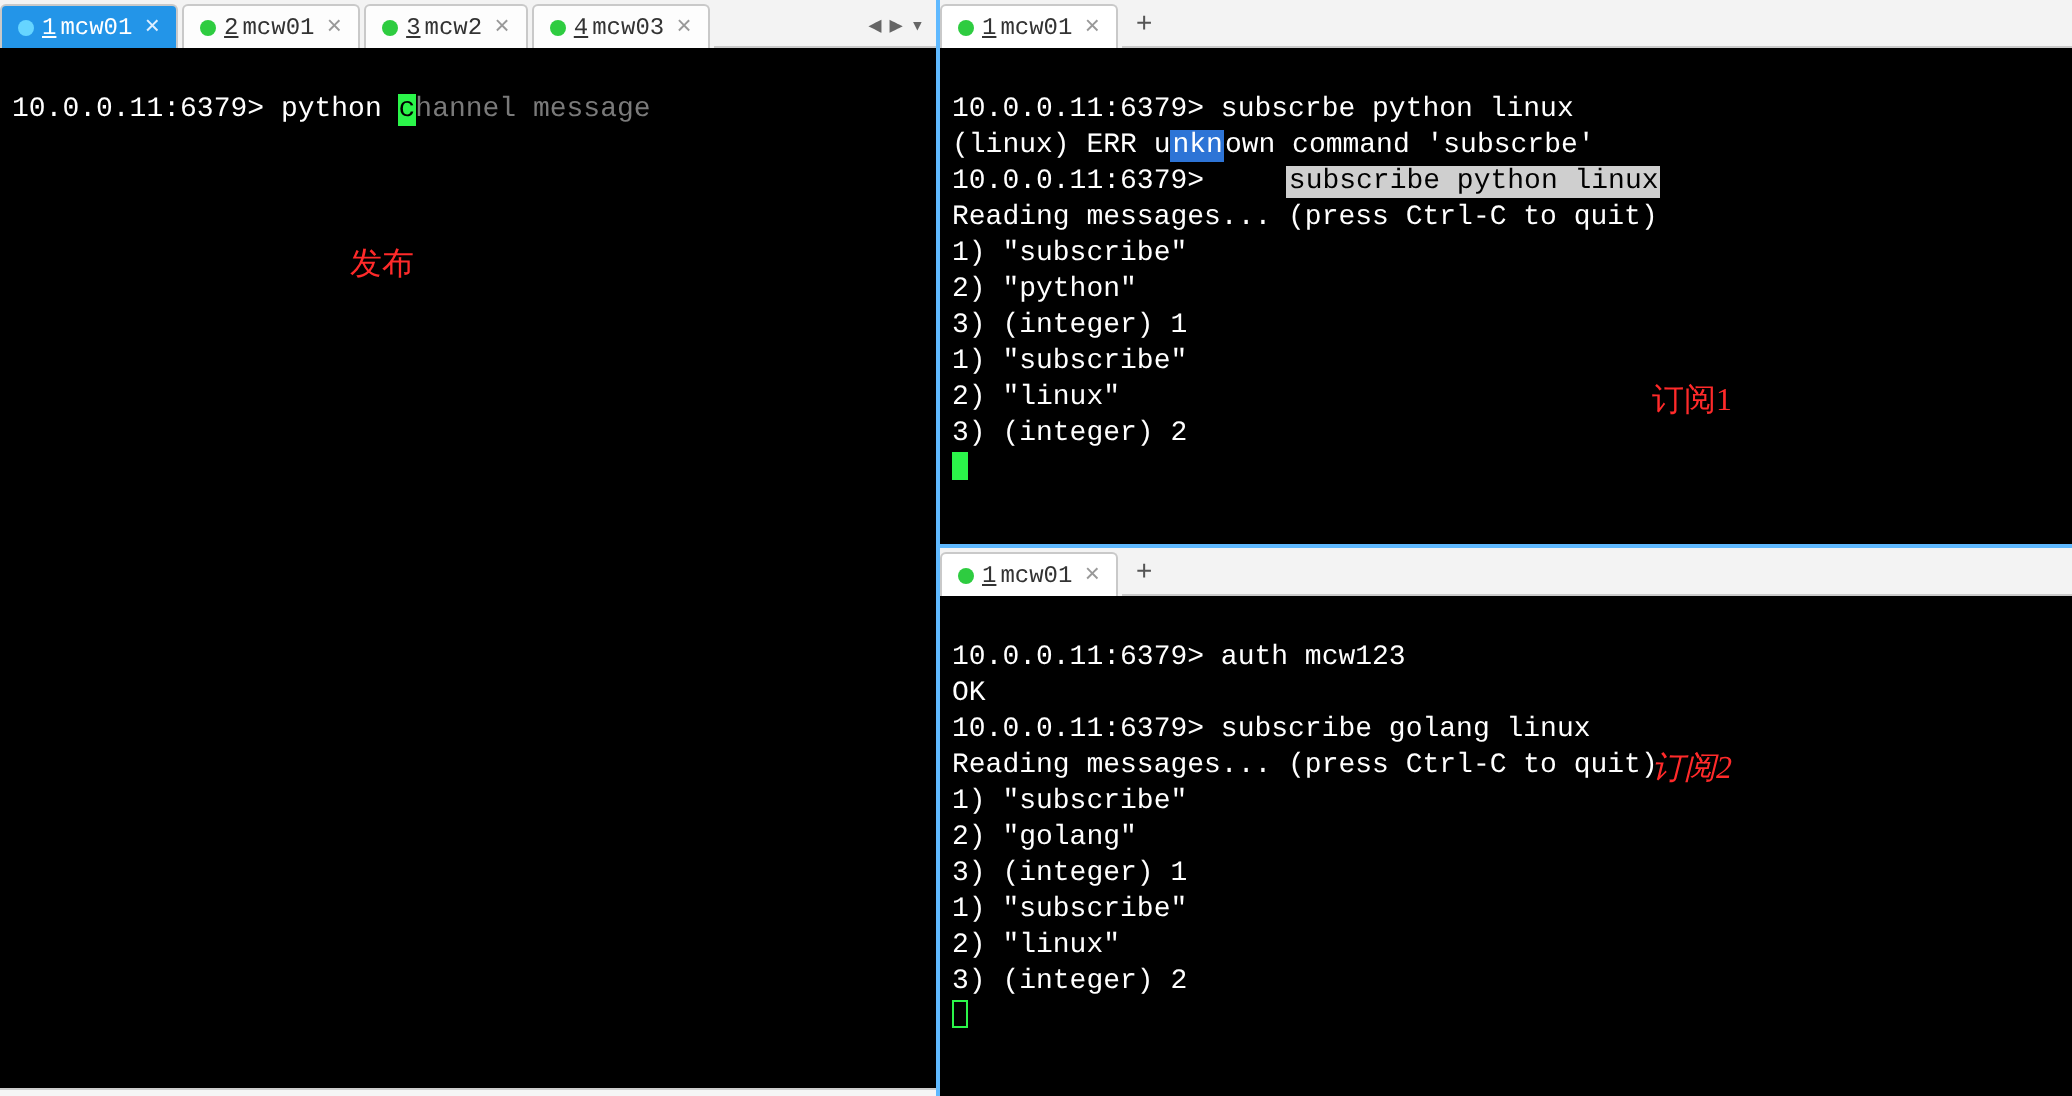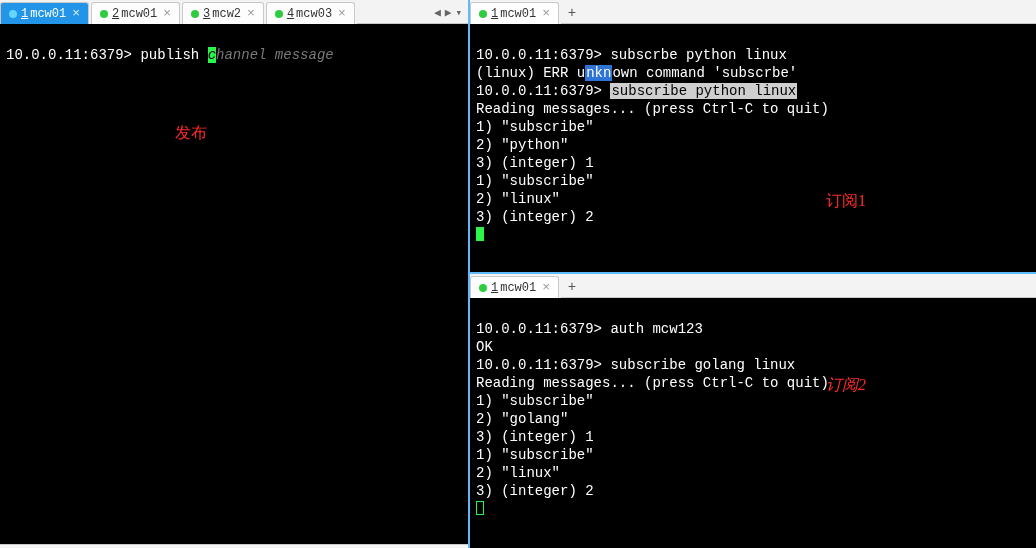--- a/index.html
+++ b/index.html
@@ -29,22 +29,22 @@
   .tab-nav { display:flex; align-items:center; height:22px; padding:0 4px;
              border-bottom:1px solid #c9c9c9; background:#f3f3f3; font-size:11px; color:#666;}
   .tab-nav span { margin:0 2px; cursor:pointer; }
   .new-tab { width:22px; height:22px; display:flex; align-items:center; justify-content:center;
              border-bottom:1px solid #c9c9c9; background:#f3f3f3; font-size:14px; color:#555; cursor:pointer;}
 
   
   .term { flex:1; background:#000; color:#fff; font-size:14px; line-height:18px;
           padding:4px 6px; position:relative; white-space:pre; overflow:hidden;}
   .prompt { color:#ffffff; }
-  .dim-ital { color:#7a7a7a; font-style:italic; }
-  .hl-cmd { background:#cfcfcf; color:#000; padding:0 1px; }
+  .dim-ital { color:#7a7a7a; }
+  .hl-cmd { background:#cfcfcf; color:#000; padding:0 1px;margin-left:33px; }
   .hl-word { background:#2d74d6; color:#fff; padding:0 1px;margin-top:24px; }
   .caret-block { display:inline-block; width:8px; height:14px; background:#2bf54a; vertical-align:-2px; }
   .caret-hollow { display:inline-block; width:8px; height:14px; border:1px solid #2bf54a; vertical-align:-2px;}
   .anno { position:absolute; color:#ff2a2a; font-size:16px; font-family:"SimSun","宋体","Consolas",serif; pointer-events:none;}
 
   
   .row-top { height:274px; display:flex; flex-direction:column; border-bottom:2px solid #5fb9ff; }
   .row-bot { flex:1; display:flex; flex-direction:column; }
 
   
@@ -87,21 +87,21 @@
       </div>
       <div class="spacer"></div>
       <div class="tab-nav">
         <span>◀</span>
         <span>▶</span>
         <span>▾</span>
       </div>
     </div>
 
     <div class="term">
-<span class="prompt">10.0.0.11:6379&gt;</span> <span>publish</span> <span class="dim-ital"><span style="background:#2bf54a;color:#000">c</span>hannel message</span>
+<span class="prompt">10.0.0.11:6379&gt;</span> <span>python</span> <span class="dim-ital"><span style="background:#2bf54a;color:#000">c</span>hannel message</span>
       <div class="anno" style="top:100px; left:175px;">发布</div>
     </div>
     <div class="status"></div>
   </div>
 
   <div class="col-right">
 
     <div class="row-top">
       <div class="tab-bar tab-bar-r">
         <div class="tab r-active">

